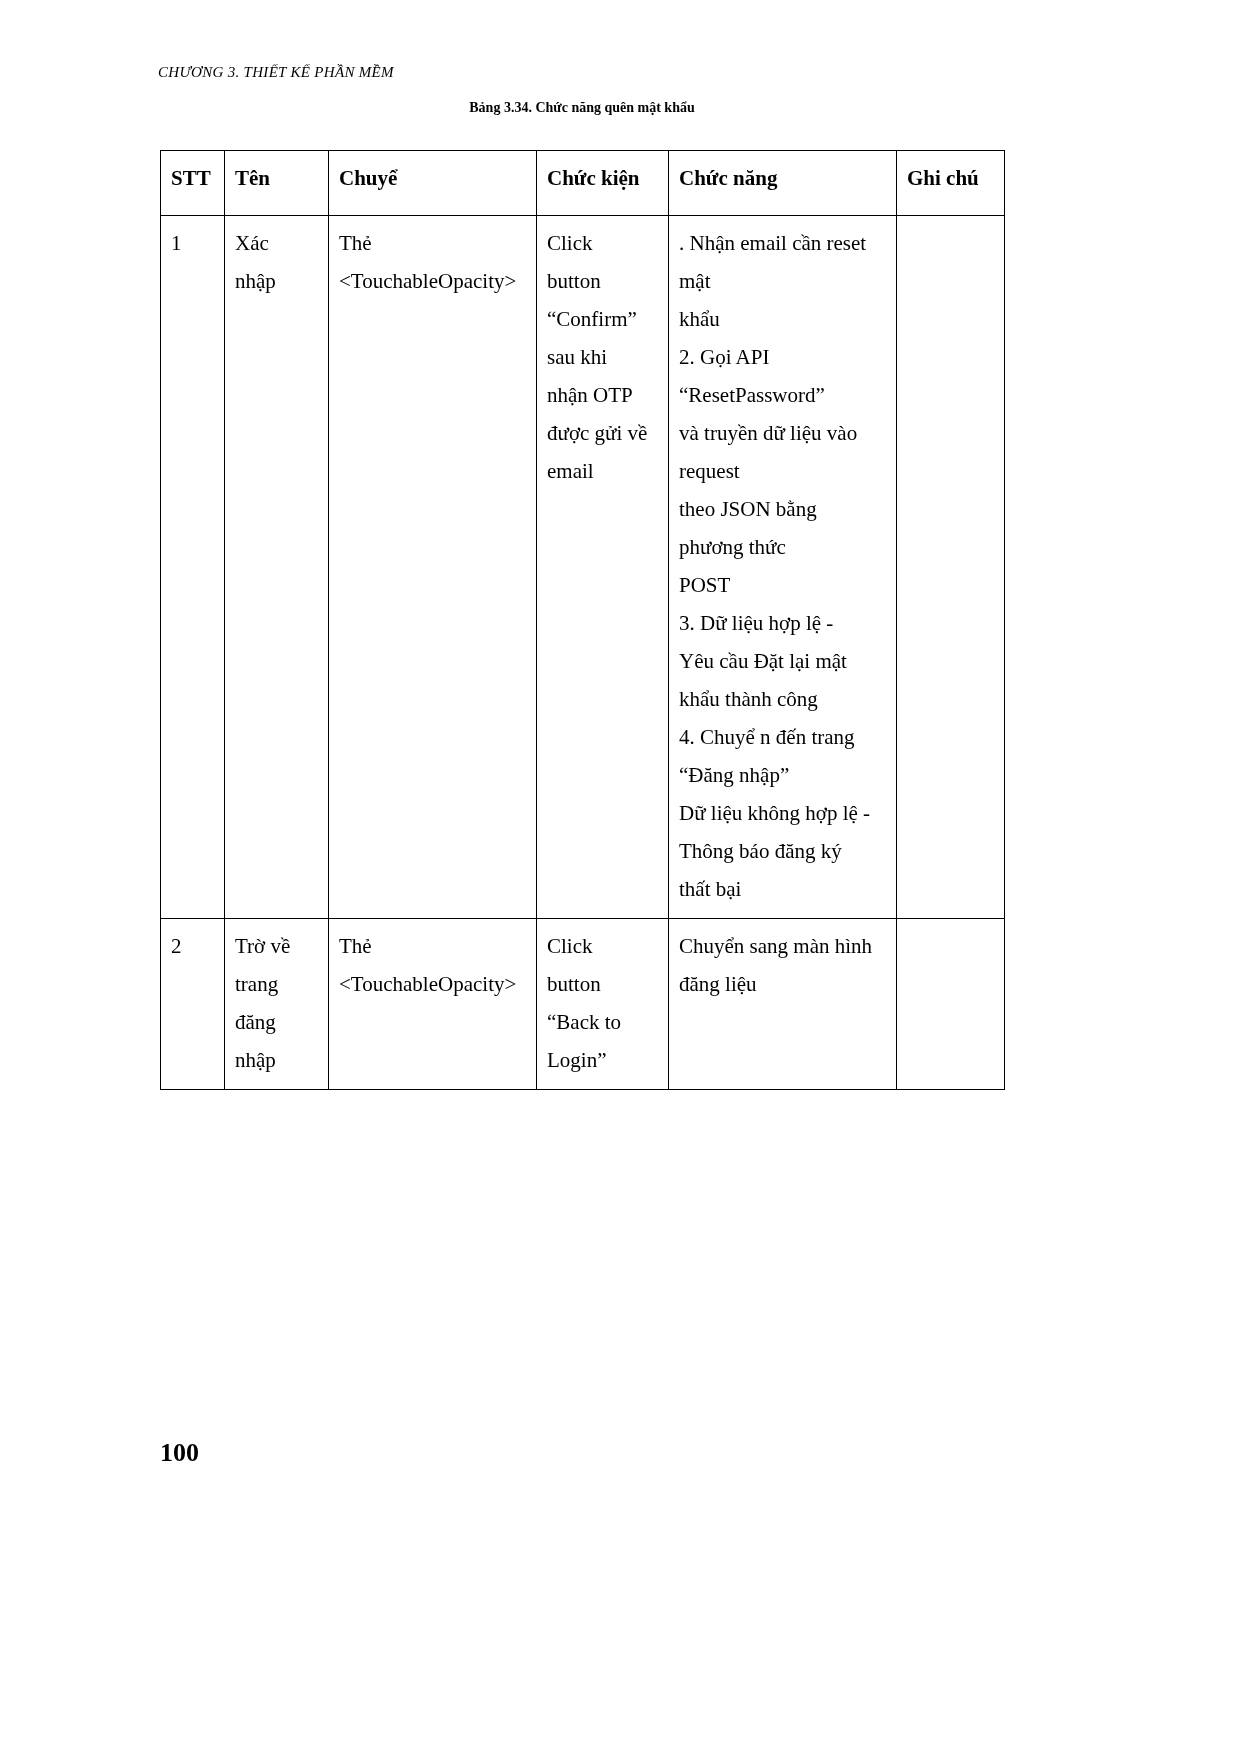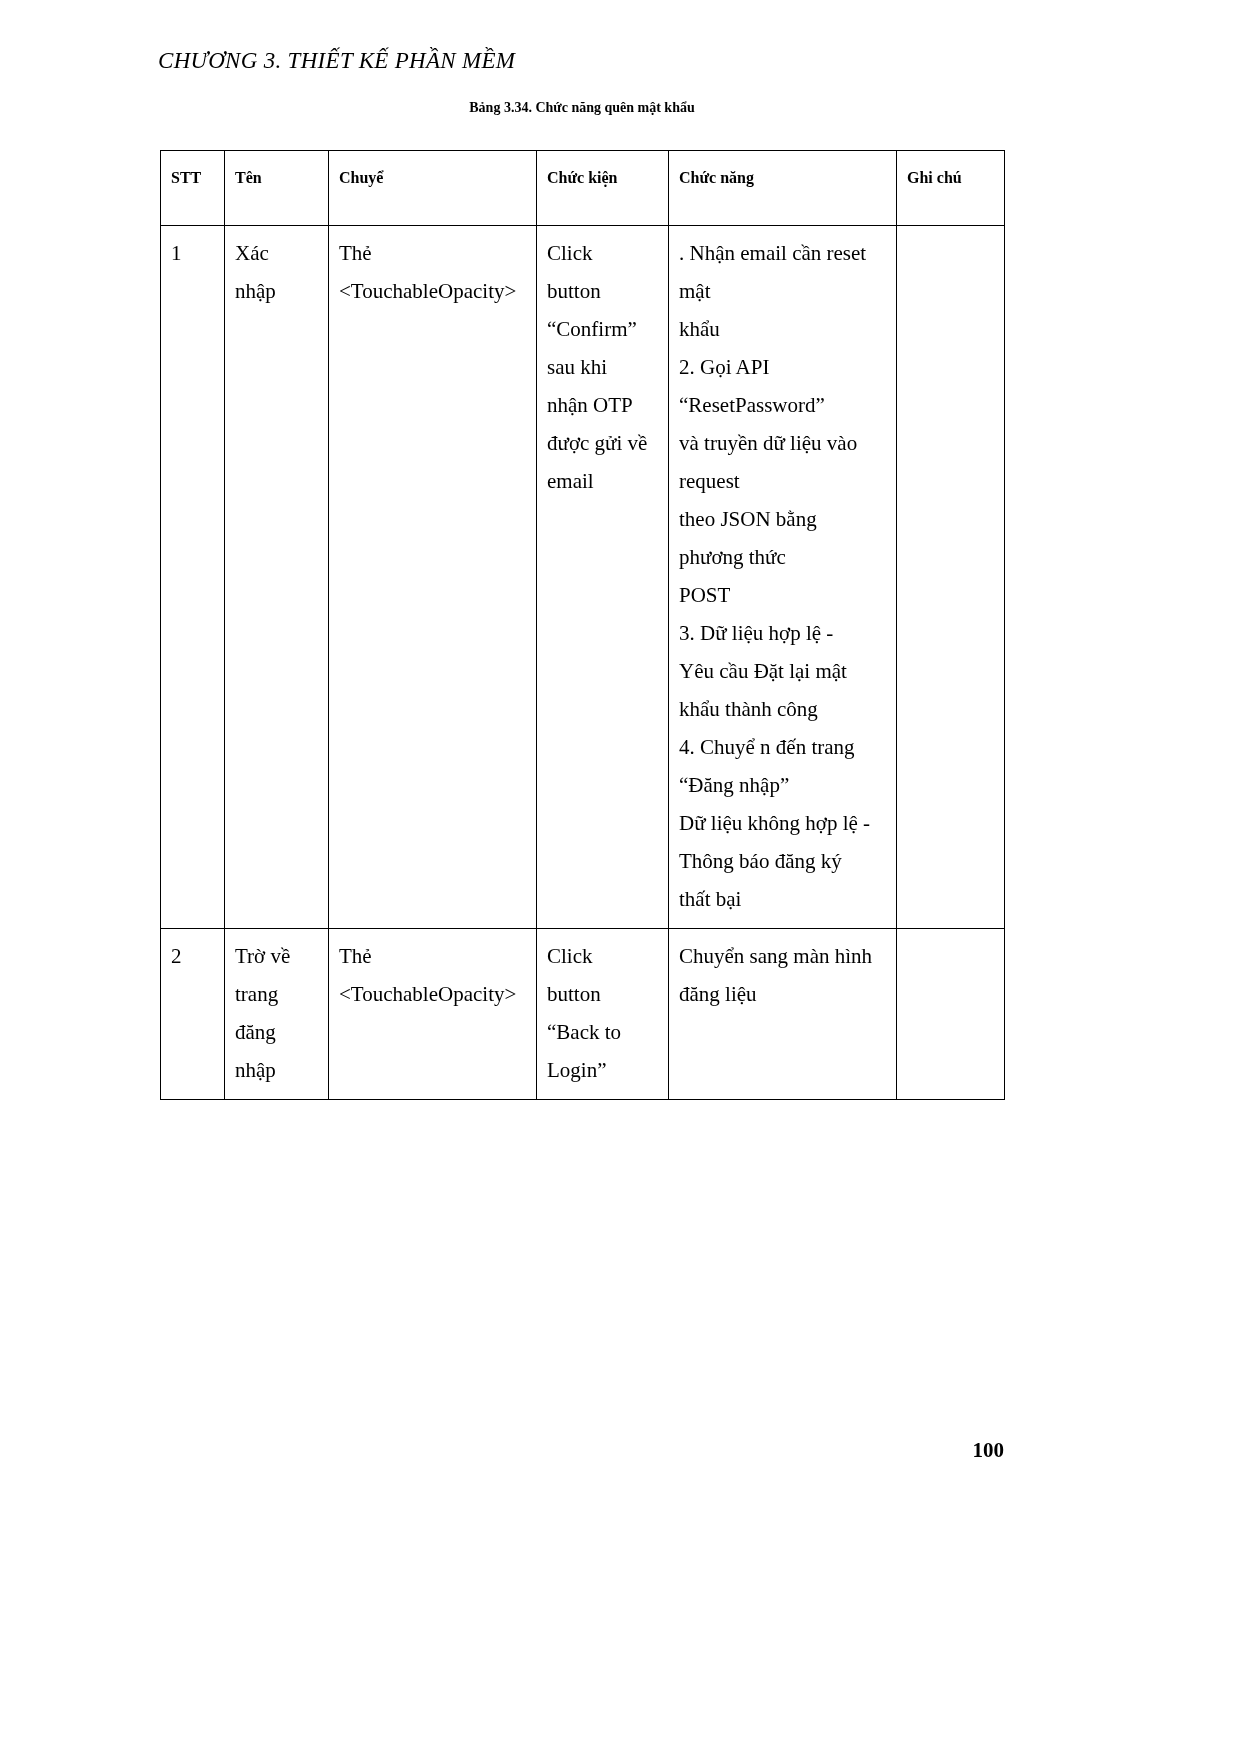--- a/index.html
+++ b/index.html
@@ -10,23 +10,23 @@
   body {
     width: 1240px;
     height: 1754px;
     position: relative;
     font-family: "Liberation Serif", serif;
     color: #000000;
   }
   .page-header {
     position: absolute;
     left: 158px;
-    top: 48px;
+    top: 64px;
     font-style: italic;
-    font-size: 23px;
+    font-size: 15px;
     letter-spacing: 0.3px;
   }
   .table-title {
     position: absolute;
     left: 160px;
     top: 100px;
     width: 844px;
     text-align: center;
     font-weight: bold;
     font-size: 14px;
@@ -45,37 +45,37 @@
     vertical-align: top;
     text-align: left;
     font-size: 21px;
     line-height: 38px;
     padding: 8px 8px 10px 10px;
     white-space: pre-line;
     overflow: hidden;
   }
   .main-table th {
     font-weight: bold;
-    font-size: 16px;
-    padding-bottom: 28px;
+    font-size: 21px;
+    padding-bottom: 18px;
   }
   .col-stt    { width: 64px;  }
   .col-ten    { width: 104px; }
   .col-loai   { width: 208px; }
   .col-dk     { width: 132px; }
   .col-cn     { width: 228px; }
   .col-gc     { width: 108px; }
   .page-number {
     position: absolute;
     left: 160px;
     top: 1438px;
     width: 844px;
-    text-align: right;
+    text-align: left;
     font-weight: bold;
-    font-size: 21px;
+    font-size: 26px;
   }
 </style>
 </head>
 <body>
 
 <div class="page-header">CHƯƠNG 3. THIẾT KẾ PHẦN MỀM</div>
 
 <div class="table-title">Bảng 3.34. Chức năng quên mật khẩu</div>
 
 <table class="main-table">

